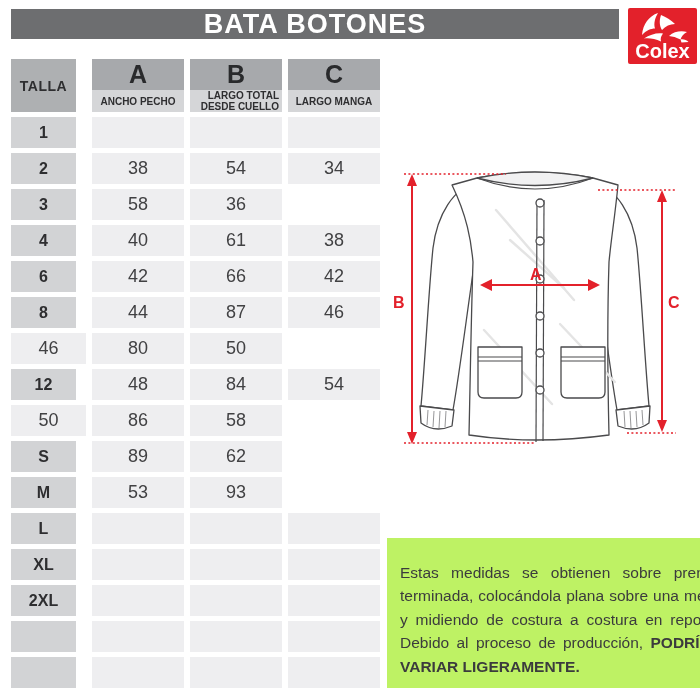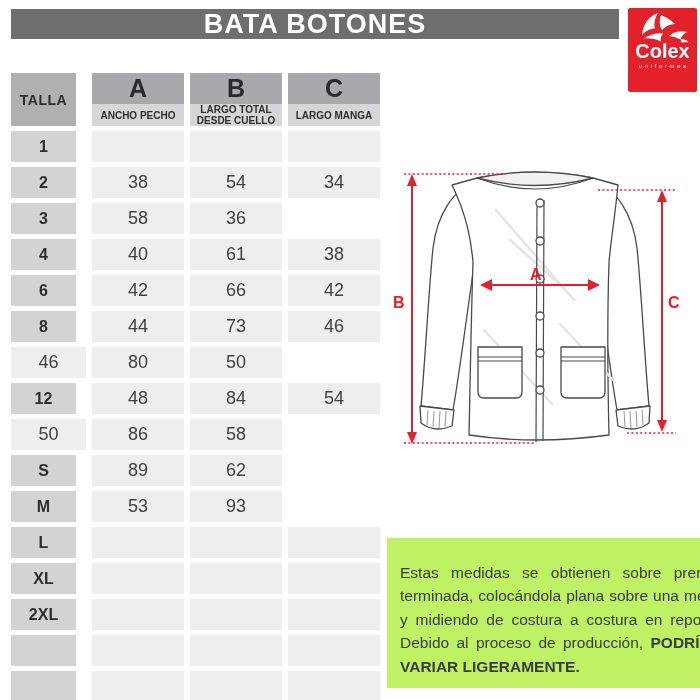--- a/index.html
+++ b/index.html
@@ -10,53 +10,53 @@
 
   
   .title-bar {
     position:absolute; left:11px; top:9px; width:608px; height:30px;
     background:#6d6e70; display:flex; align-items:center; justify-content:center;
   }
   .title-bar h1 {
     margin:0; color:#ffffff; font-size:27px; font-weight:bold; letter-spacing:1px;
   }
   .logo {
-    position:absolute; left:628px; top:8px; width:69px; height:84px;
+    position:absolute; left:628px; top:8px; width:69px; height:56px;
     background:#e3212b; border-radius:2px; text-align:center;
   }
   .logo svg { display:block; margin:0 auto; }
   .logo .brand {
     color:#ffffff; font-weight:bold; font-size:20px; line-height:18px; margin-top:-2px;
   }
   .logo .tagline {
     color:#ffffff; font-size:6px; letter-spacing:2.6px; margin-top:3px; text-indent:2.6px;
   }
 
   
   .size-table { position:absolute; left:11px; top:59px; }
   .trow {
     display:grid; grid-template-columns:75px 92px 92px 92px;
     column-gap:6px; margin-bottom:5px;
   }
-  .thead-row { height:53px;margin-top:14px; }
+  .thead-row { height:53px; }
   .talla-cell {
     width:65px; height:53px; background:#aeb0b2; color:#2e2e30;
     display:flex; align-items:center; justify-content:center;
     font-weight:bold; font-size:14px; letter-spacing:.5px;
   }
   .col-head { display:flex; flex-direction:column; height:53px; }
   .col-letter {
     height:31px; background:#a7a9ac; color:#292a2c;
     display:flex; align-items:center; justify-content:center;
     font-size:25px; font-weight:bold;
   }
   .col-desc {
     flex:1; background:#d5d6d8; color:#2e2e30;
     display:flex; align-items:center; justify-content:center;
-    font-size:10px; font-weight:bold; text-align:center; line-height:1.1;
+    font-size:10px; font-weight:bold; text-align:right; line-height:1.1;
     padding:0 3px; box-sizing:border-box;
   }
   .body-row { height:31px; }
   .size-cell {
     width:65px; height:31px; background:#d2d3d5; color:#2e2e30;
     display:flex; align-items:center; justify-content:center;
     font-weight:bold; font-size:16px;
   }
   .val-cell {
     height:31px; background:#eeeef0; color:#414143;
@@ -150,21 +150,21 @@
   <div class="trow body-row">
     <div class="size-cell">6</div>
     <div class="val-cell">42</div>
     <div class="val-cell">66</div>
     <div class="val-cell">42</div>
   </div>
 
   <div class="trow body-row">
     <div class="size-cell">8</div>
     <div class="val-cell">44</div>
-    <div class="val-cell">73</div>
+    <div class="val-cell">87</div>
     <div class="val-cell">46</div>
   </div>
 
   <div class="trow body-row">
     <div class="val-cell">46</div>
     <div class="val-cell">80</div>
     <div class="val-cell">50</div>
   </div>
 
   <div class="trow body-row">

